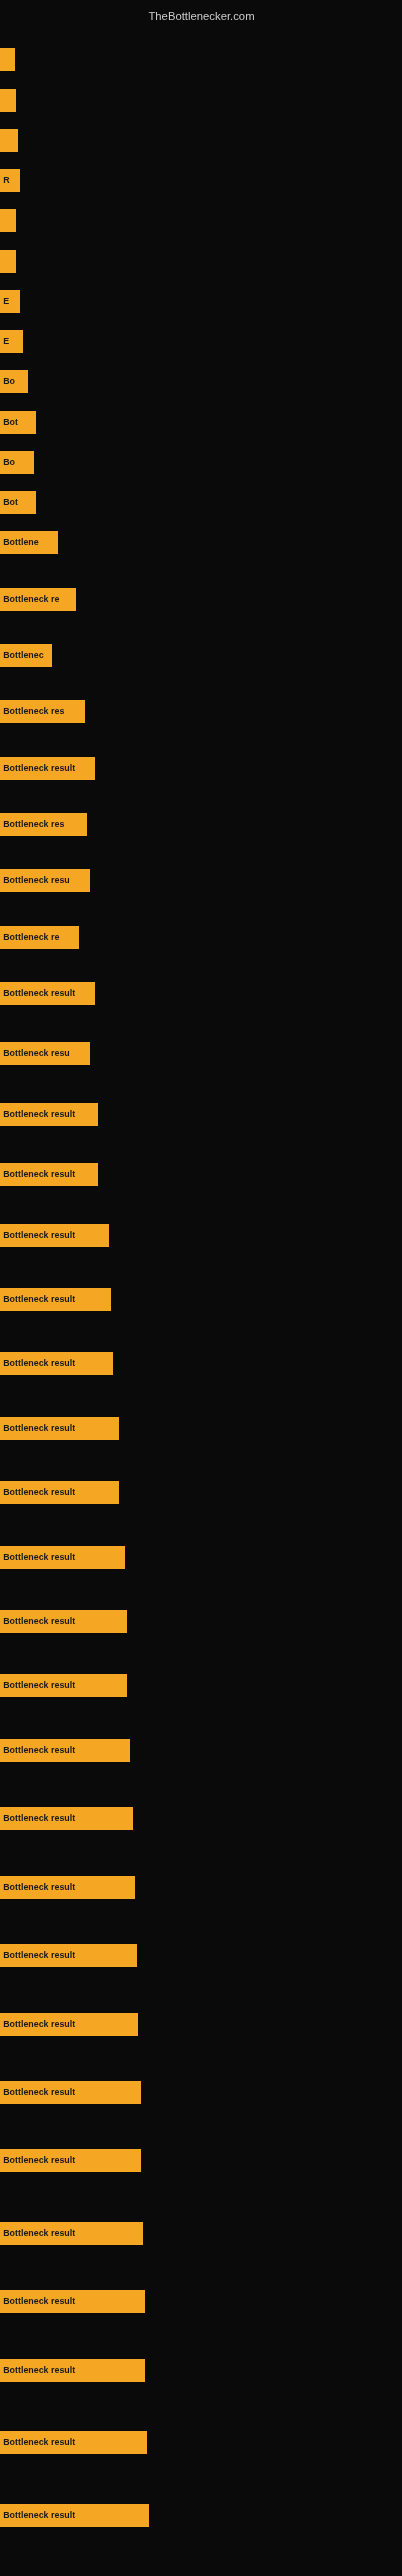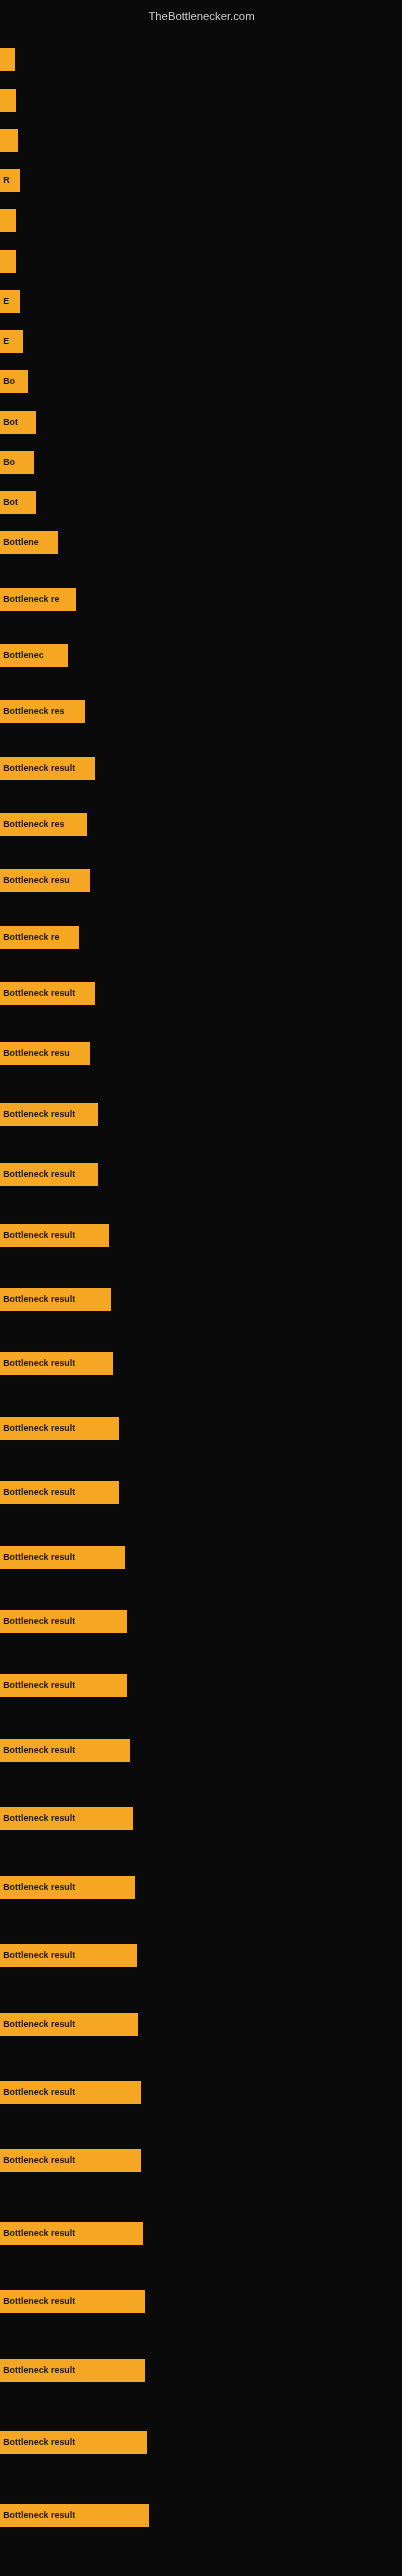--- a/index.html
+++ b/index.html
@@ -113,21 +113,21 @@
     <div class="bar" style="width: 58px;">
       <span class="bar-label">Bottlene</span>
     </div>
   </div>
 <div class="bar-container" style="top: 588px;">
     <div class="bar" style="width: 76px;">
       <span class="bar-label">Bottleneck re</span>
     </div>
   </div>
 <div class="bar-container" style="top: 644px;">
-    <div class="bar" style="width: 68px;">
+    <div class="bar" style="width: 52px;">
       <span class="bar-label">Bottlenec</span>
     </div>
   </div>
 <div class="bar-container" style="top: 700px;">
     <div class="bar" style="width: 85px;">
       <span class="bar-label">Bottleneck res</span>
     </div>
   </div>
 <div class="bar-container" style="top: 757px;">
     <div class="bar" style="width: 95px;">

